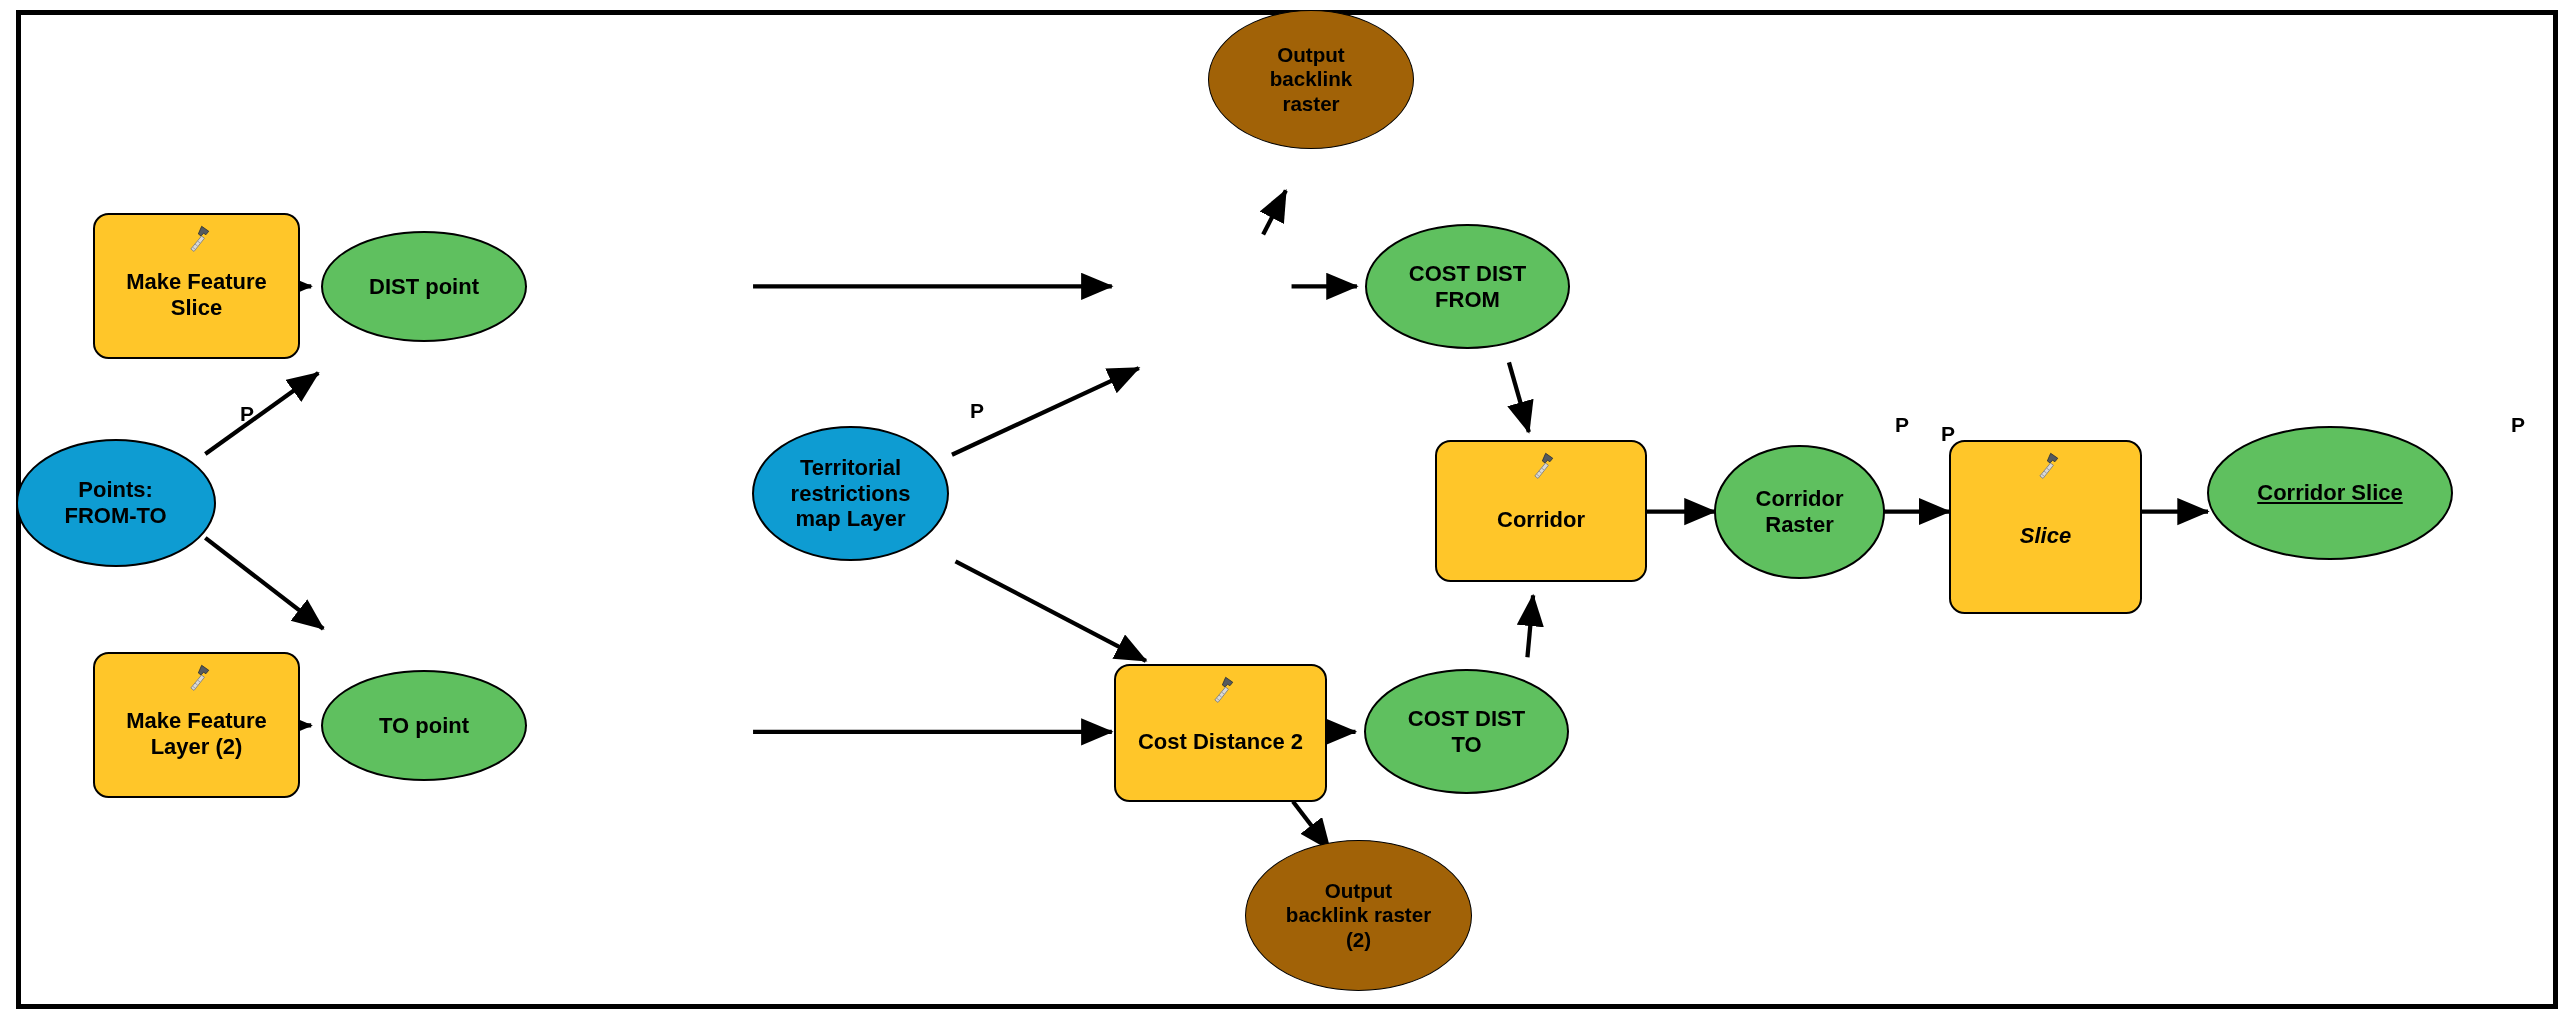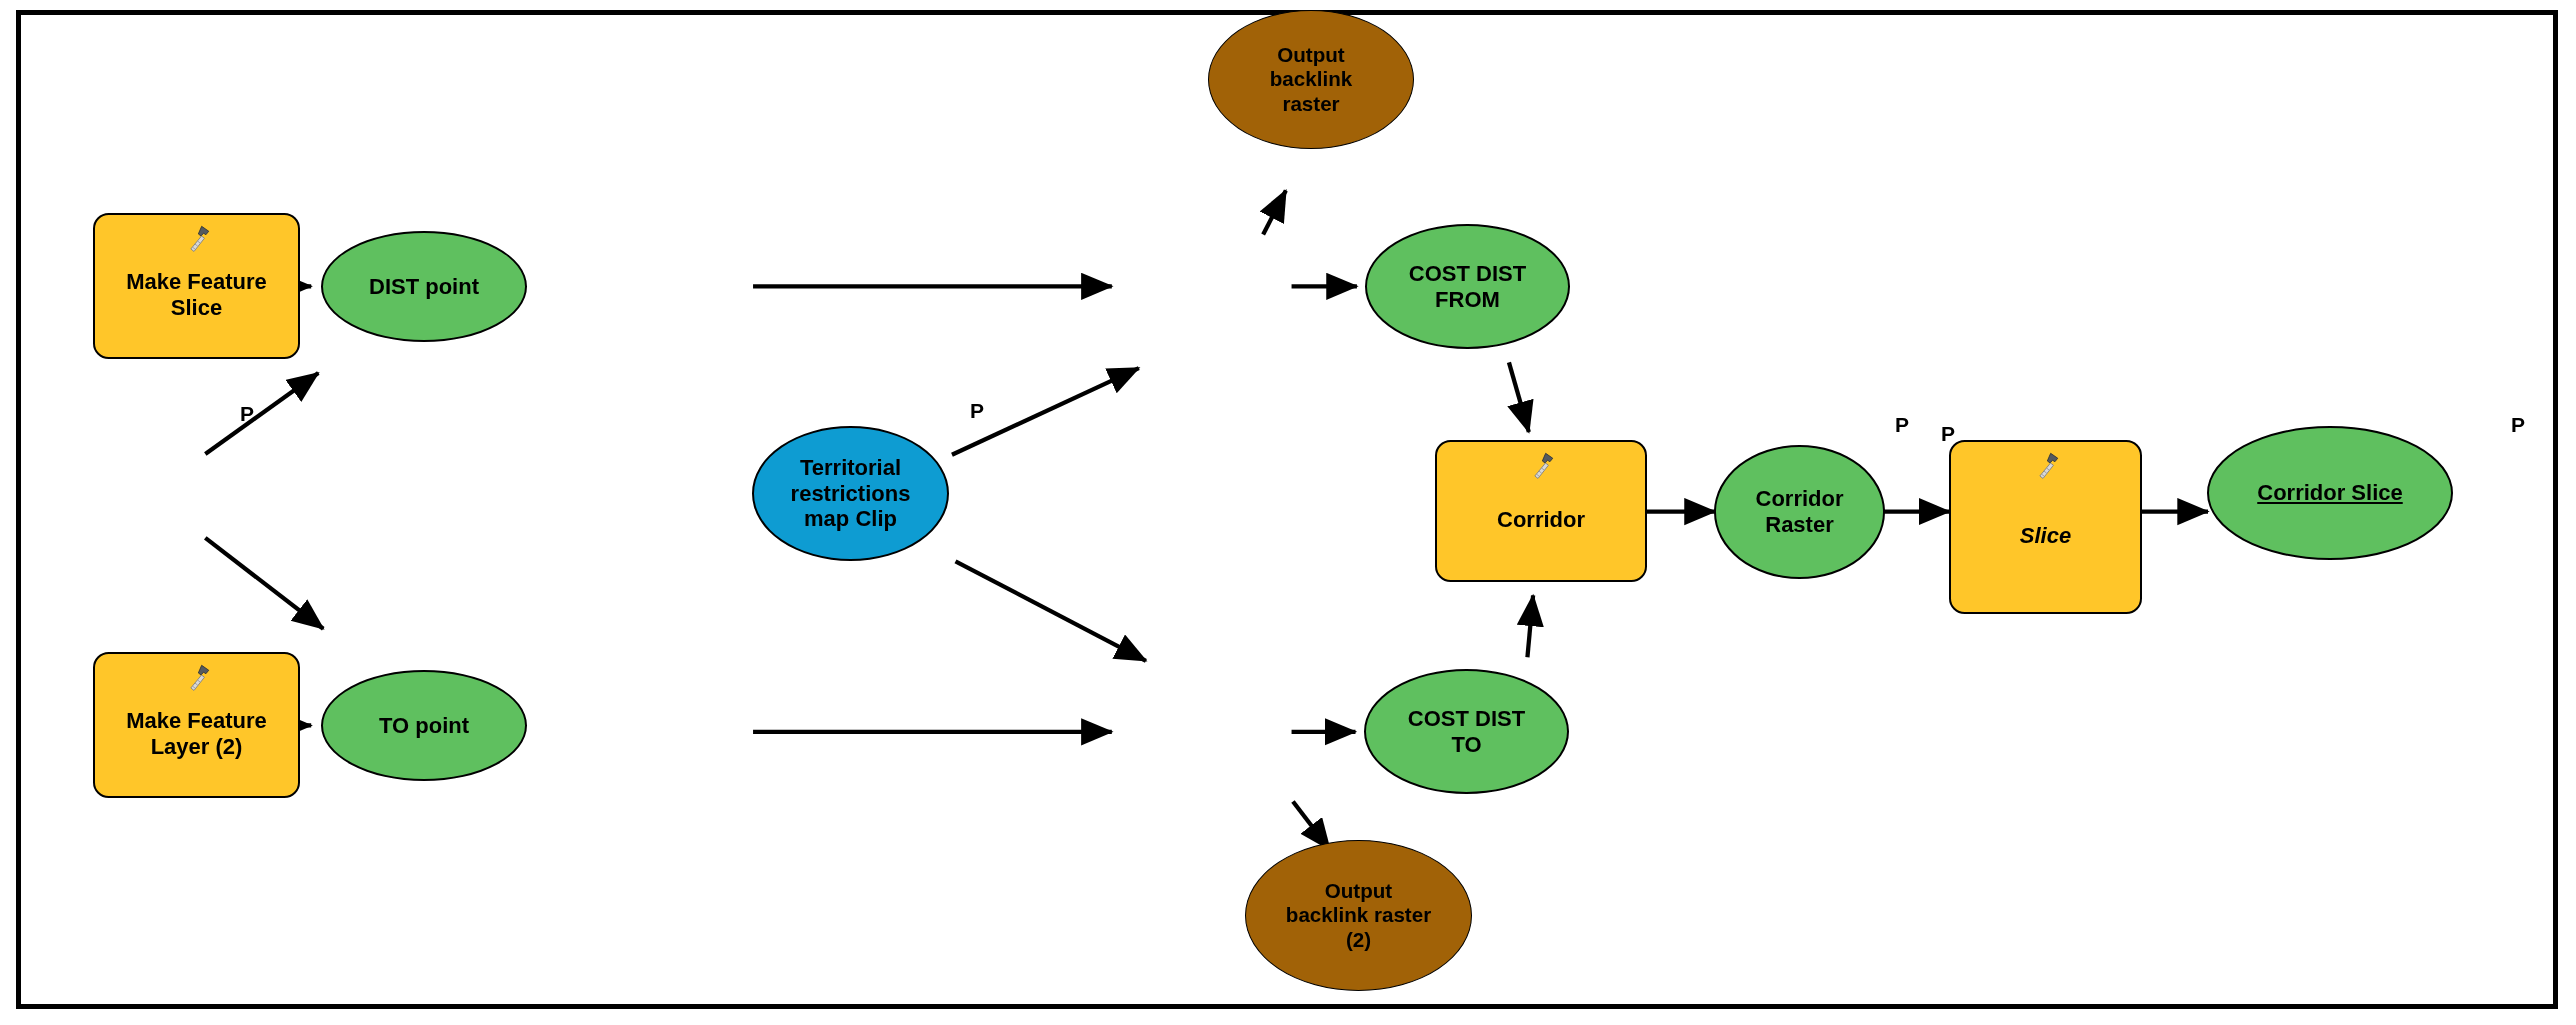--- a/index.html
+++ b/index.html
@@ -125,20 +125,26 @@
       <path d="M 2150,925 L 2158,838"></path>
 
       <path d="M 2318,720 L 2414,720"></path>
 
       <path d="M 2648,720 L 2744,720"></path>
 
       <path d="M 3012,720 L 3108,720"></path>
     </g>
   </svg>
 
+  <div class="node ellipse el-blue" style="left:15.6px; top:439px; width:200px; height:128px;">
+    <span class="label">
+      <span>Points:</span><br>
+      <span>FROM-TO</span>
+    </span>
+  </div>
 
   <div class="node tool" style="left:93px; top:213px; width:207px; height:146px;">
     <svg class="hammer" viewBox="0 0 32 32">
       <path d="M20.5 3.2 L27.4 8.0 L24.6 11.4 L22.4 9.9 L19.9 12.6 L17.3 10.6 Z" fill="#555a5f" stroke="#2b2f33" stroke-width="0.8"></path>
       <path d="M20.4 12.6 L23.2 14.8 L13.1 27.6 L10.0 25.2 Z" fill="#d8d8d8" stroke="#7b7b7b" stroke-width="0.8"></path>
       <path d="M11.6 23.4 L14.2 25.4" stroke="#9a9a9a" stroke-width="0.9" fill="none"></path>
       <path d="M14.0 20.4 L16.6 22.4" stroke="#9a9a9a" stroke-width="0.9" fill="none"></path>
       <path d="M16.4 17.4 L19.0 19.4" stroke="#9a9a9a" stroke-width="0.9" fill="none"></path>
     </svg>
     <span class="label">
@@ -166,25 +172,35 @@
   </div>
 
   <div class="node ellipse el-green" style="left:321px; top:670px; width:206px; height:111px;">
     <span class="label">TO point</span>
   </div>
 
   <div class="node ellipse el-blue" style="left:752px; top:426px; width:197px; height:135px;">
     <span class="label">
       <span>Territorial</span><br>
       <span>restrictions</span><br>
-      <span>map Clip</span>
-    </span>
-  </div>
-
-
+      <span>map Layer</span>
+    </span>
+  </div>
+
+
+  <div class="node tool" style="left:1114px; top:664px; width:213px; height:138px;">
+    <svg class="hammer" viewBox="0 0 32 32">
+      <path d="M20.5 3.2 L27.4 8.0 L24.6 11.4 L22.4 9.9 L19.9 12.6 L17.3 10.6 Z" fill="#555a5f" stroke="#2b2f33" stroke-width="0.8"></path>
+      <path d="M20.4 12.6 L23.2 14.8 L13.1 27.6 L10.0 25.2 Z" fill="#d8d8d8" stroke="#7b7b7b" stroke-width="0.8"></path>
+      <path d="M11.6 23.4 L14.2 25.4" stroke="#9a9a9a" stroke-width="0.9" fill="none"></path>
+      <path d="M14.0 20.4 L16.6 22.4" stroke="#9a9a9a" stroke-width="0.9" fill="none"></path>
+      <path d="M16.4 17.4 L19.0 19.4" stroke="#9a9a9a" stroke-width="0.9" fill="none"></path>
+    </svg>
+    <span class="label">Cost Distance 2</span>
+  </div>
 
   <div class="node ellipse el-white" style="left:1208px; top:10px; width:206px; height:139px; font-size:20.6px;">
     <span class="label">
       <span>Output</span><br>
       <span>backlink</span><br>
       <span>raster</span>
     </span>
   </div>
 
   <div class="node ellipse el-white" style="left:1245px; top:840px; width:227px; height:151px; font-size:20.6px;">

